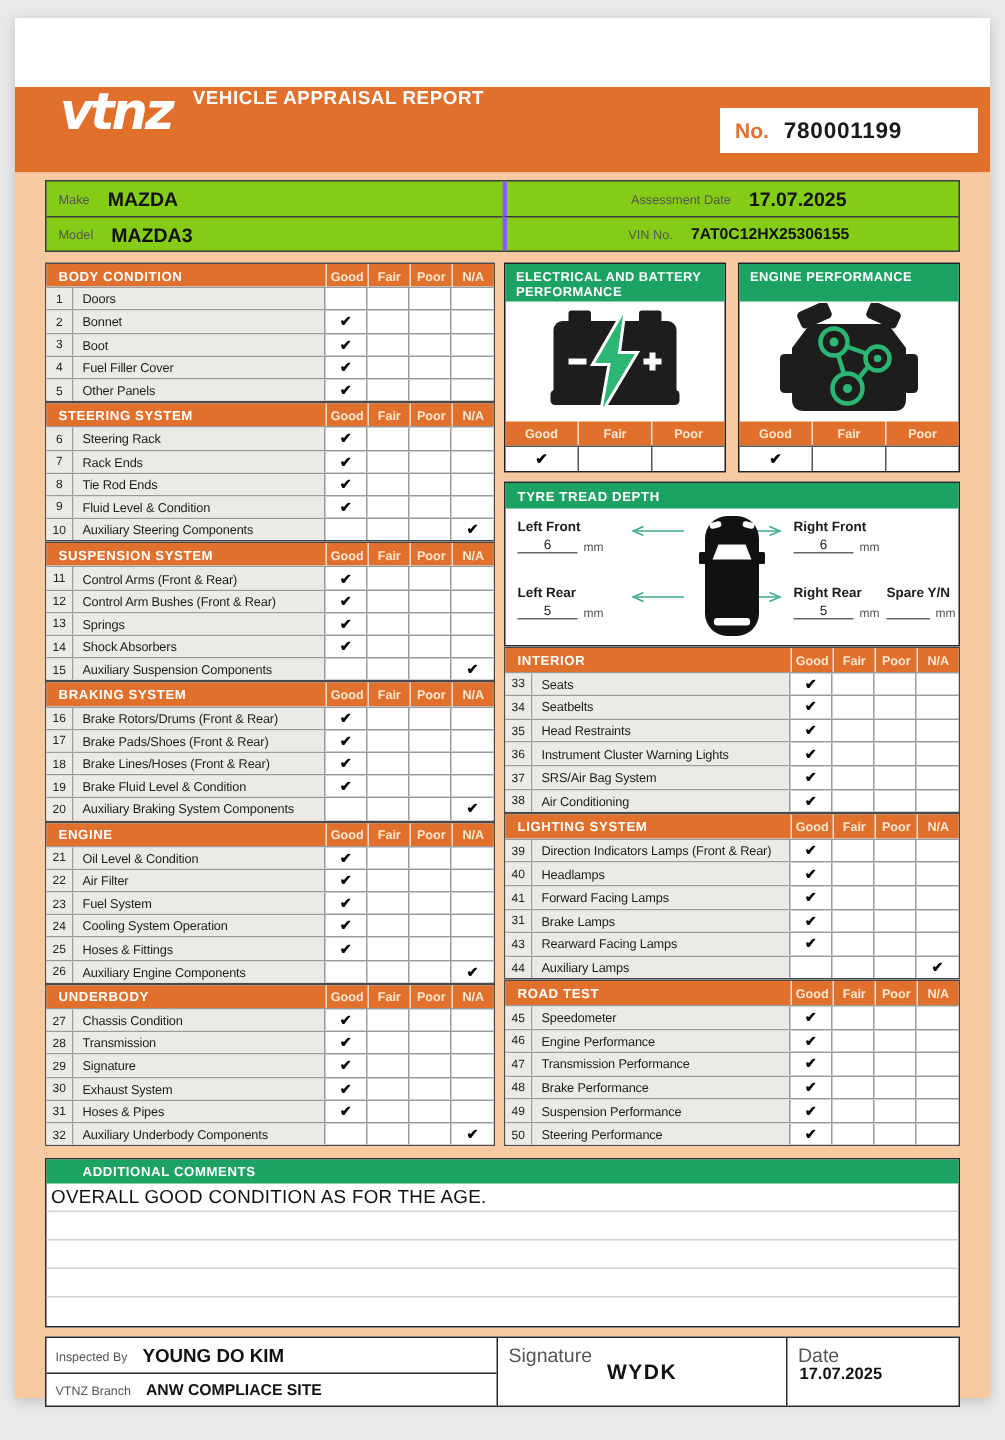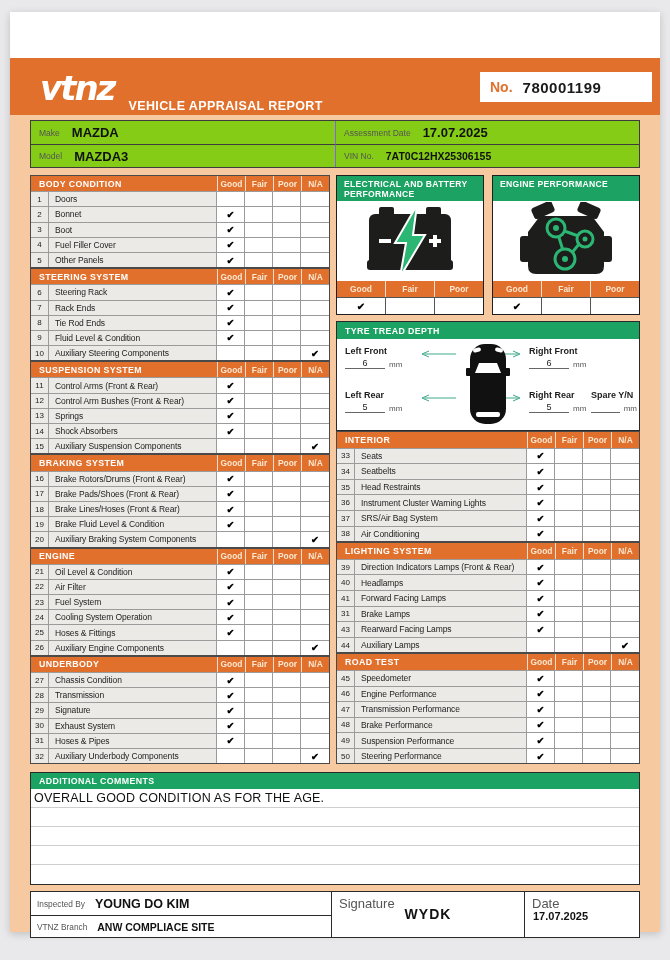--- a/index.html
+++ b/index.html
@@ -12,21 +12,21 @@
   }
   .paper {
     position:absolute; left:10px; top:12px; width:650px; height:920px;
     background:#FFFFFF;
     box-shadow:0 2px 8px rgba(0,0,0,0.18);
   }
   
   .band {
     position:absolute; left:0; top:46px; width:650px; height:57px;
     background:var(--orange,#E1702D);
-    display:flex; align-items:flex-end;
+    display:flex; 
   }
   .logo {
     font-family:"DejaVu Sans", sans-serif;
     font-style:italic; font-weight:bold; font-size:34px;
     color:#fff; letter-spacing:-2px;
     margin-left:30px; line-height:1; padding-bottom:10px;
   }
   .report-title {
     color:#fff; font-weight:bold; font-size:12.5px; letter-spacing:0.4px;
     margin-left:14px; padding-bottom:2px;
@@ -43,21 +43,21 @@
     background:var(--peach,#F6C9A0);
     padding:5px 20px 0 20px;
   }
   
   .veh-table {
     width:610px; height:48px; background:#84cc16;
     border:1.5px solid #3c3c3c;
     display:grid; grid-template-columns:1fr 1fr; grid-template-rows:1fr 1fr;
   }
   .veh-cell { display:flex; align-items:center; padding-left:8px; gap:12px; overflow:hidden; }
-  .veh-cell.rightcol { border-left:1px solid #8b5cf6; }
+  .veh-cell.rightcol { border-left:3px solid #8b5cf6;justify-content:center; }
   .veh-cell.row2 { border-top:1px solid #3c3c3c; }
   .veh-label { font-size:8.5px; color:#555; white-space:nowrap; }
   .veh-value { font-size:13px; font-weight:600; color:#111; white-space:nowrap; }
   .veh-value.small { font-size:10.5px; }
   
   .cols { display:flex; gap:6px; margin-top:7px; align-items:flex-start; }
   .col-left { width:300px; }
   .col-right { width:304px; }
   
   .section { border:1px solid #4a4a4a; background:#fff; }
@@ -125,21 +125,21 @@
     display:inline-block; width:40px; border-bottom:1px solid #666;
     text-align:center; font-size:9px; color:#222; height:11px; line-height:11px;
   }
   .t-mm { font-size:8px; color:#555; }
   .tyre-arrow { position:absolute; }
   .car-wrap { position:absolute; left:50%; transform:translateX(-50%); top:3px; }
   
   .comments { margin-top:8px; border:1.5px solid #2a2a2a; background:#fff; }
   .comments-head {
     background:var(--green,#1CA263); color:#fff; font-weight:bold; font-size:8.8px;
-    height:16px; display:flex; align-items:center; padding-left:8px; letter-spacing:0.4px;
+    height:16px; display:flex; align-items:center; padding-left:24px; letter-spacing:0.4px;
   }
   .comments-body { }
   .comment-line { height:19px; border-bottom:1px solid #cfcfcf; display:flex; align-items:center; }
   .comment-line:last-child { border-bottom:none; }
   .comment-text { font-size:12.5px; color:#111; padding-left:3px; letter-spacing:0.2px; white-space:nowrap; }
   
   .footer {
     margin-top:6px; border:1.5px solid #2a2a2a; background:#fff; height:47px;
     display:grid; grid-template-columns:300px 193px 1fr;
   }

